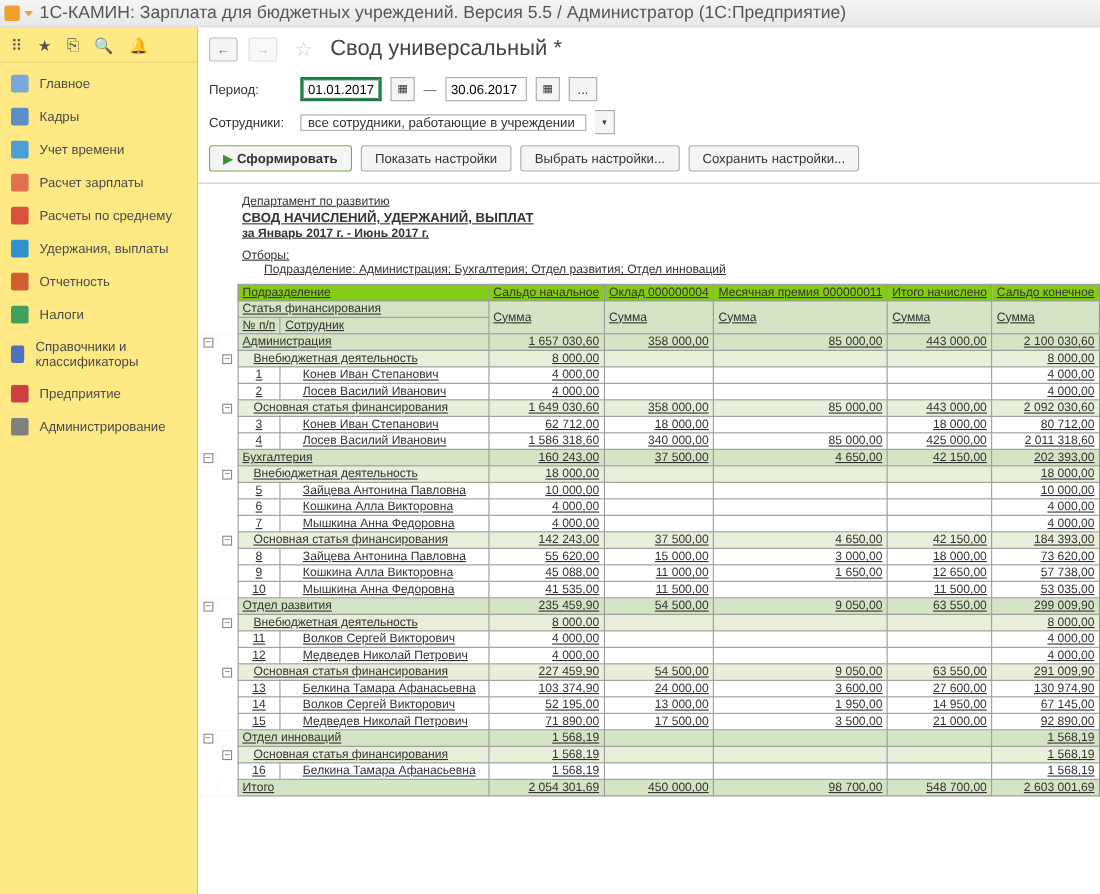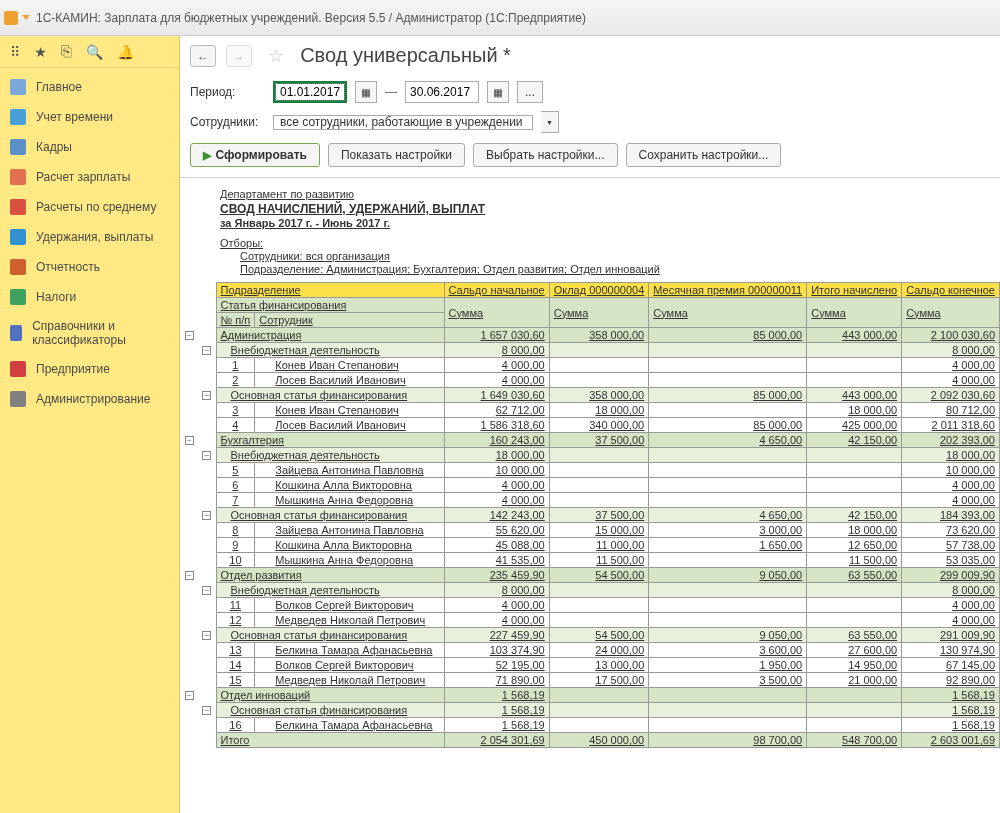--- a/index.html
+++ b/index.html
@@ -1,17 +1,17 @@
 <!DOCTYPE html>
 <html><head>
 <meta charset="utf-8">
 <style>
 * { box-sizing: border-box; margin: 0; padding: 0; }
 body { font-family: Arial, sans-serif; font-size: 11px; background: #fff; color: #333; }
-.titlebar { background: linear-gradient(#f5f5f5,#e8e8e8); border-bottom: 1px solid #ccc; height: 36px; display: flex; align-items: center; padding: 0 4px; font-size: 12px; color: #555; }
+.titlebar { background: linear-gradient(#f5f5f5,#e8e8e8); border-bottom: 1px solid #ccc; height: 25px; display: flex; align-items: center; padding: 0 4px; font-size: 16px; color: #555; }
 .titlebar .tb-icon { width: 14px; height: 14px; background: #f0a030; border-radius: 2px; margin-right: 4px; }
 .titlebar .tb-dd { width:0;height:0;border-left:4px solid transparent;border-right:4px solid transparent;border-top:5px solid #f0a030;margin-right:6px; }
 .container { display: flex; height: 793px; }
 .sidebar { width: 180px; background: #ffe985; border-right: 1px solid #d8c860; display: flex; flex-direction: column; }
 .sb-toolbar { height: 32px; display: flex; align-items: center; gap: 14px; padding: 0 10px; border-bottom: 1px solid #e6d270; }
 .sb-toolbar span { font-size: 14px; color: #555; cursor: pointer; }
 .sb-list { padding: 4px 0; }
 .sb-item { display: flex; align-items: center; padding: 7px 10px; cursor: pointer; color: #4a4a4a; font-size: 12px; }
 .sb-item .ic { width: 16px; height: 16px; margin-right: 10px; display: inline-block; border-radius: 2px; }
 .ic-home{background:#7aa8d8;} .ic-people{background:#5b8fc7;} .ic-clock{background:#4b9fd8;border-radius:50%;}
@@ -38,21 +38,21 @@
 .btn.primary .pl { color: #3a9030; font-size: 11px; }
 .report { flex:1; border-top: 1px solid #ccc; overflow: auto; background: #fff; padding: 0; text-decoration: underline; }
 .rpt-hdr { padding: 10px 10px 6px 40px; font-size: 11px; }
 .rpt-hdr .t1 { margin-bottom: 2px; }
 .rpt-hdr .t2 { font-weight: bold; font-size: 12px; margin-bottom: 1px; }
 .rpt-hdr .t3 { font-weight: bold; margin-bottom: 8px; }
 .rpt-hdr .flt { margin-bottom: 1px; }
 .rpt-hdr .flt2 { padding-left: 20px; margin-bottom:1px; }
 table.grid { border-collapse: collapse; width: 100%; font-size: 11px; }
 table.grid td, table.grid th { border: 1px solid #999; padding: 1px 4px; white-space: nowrap; }
-table.grid th { background: #fde047; font-weight: normal; text-align: left; }
+table.grid th { background: #84cc16; font-weight: normal; text-align: left; }
 table.grid th.sub { background: #d4e4c4; }
 .tree { width: 18px; text-align: center; color: #666; font-size: 9px; background:#fff !important; border:none !important; padding:0 !important; }
 .treebox { display:inline-block; width:9px;height:9px;border:1px solid #888;line-height:7px;text-align:center;font-size:9px;background:#fff; }
 .num { text-align: right; }
 .lvl0 { background: #d4e4c4; }
 .lvl1 { background: #e8f0dc; }
 .lvl3 { background: #fff; }
 .total { background: #d4e4c4; font-weight:normal; }
 .cno { width: 28px; text-align:center; }
 .c1,.c2,.c3,.c4,.c5 { width: 90px; }
@@ -75,26 +75,26 @@
       <span>⎘</span>
       <span>🔍</span>
       <span>🔔</span>
     </div>
     <div class="sb-list" id="sb-list">
         <div class="sb-item">
           <span class="ic ic-home"></span>
           <span>Главное</span>
         </div>
         <div class="sb-item">
+          <span class="ic ic-people"></span>
+          <span>Кадры</span>
+        </div>
+        <div class="sb-item">
           <span class="ic ic-clock"></span>
           <span>Учет времени</span>
-        </div>
-        <div class="sb-item">
-          <span class="ic ic-people"></span>
-          <span>Кадры</span>
         </div>
         <div class="sb-item">
           <span class="ic ic-calc"></span>
           <span>Расчет зарплаты</span>
         </div>
         <div class="sb-item">
           <span class="ic ic-avg"></span>
           <span>Расчеты по среднему</span>
         </div>
         <div class="sb-item">
@@ -165,21 +165,20 @@
           <span>Сохранить настройки...</span>
         </div>
     </div>
 
     <div class="report">
       <div class="rpt-hdr">
         <div class="t1">Департамент по развитию</div>
         <div class="t2">СВОД НАЧИСЛЕНИЙ, УДЕРЖАНИЙ, ВЫПЛАТ</div>
         <div class="t3">за Январь 2017 г. - Июнь 2017 г.</div>
         <div class="flt">Отборы:</div>
-        <div class="flt2">Сотрудники: вся организация</div>
         <div class="flt2">Подразделение: Администрация; Бухгалтерия; Отдел развития; Отдел инноваций</div>
       </div>
       <div class="gridwrap">
       <table class="grid">
         <thead>
           <tr>
             <td class="tree" rowspan="3"></td>
                 <td class="tree" rowspan="3"></td>
             <th colspan="2">Подразделение</th>
             <th class="c1">Сальдо начальное</th>

